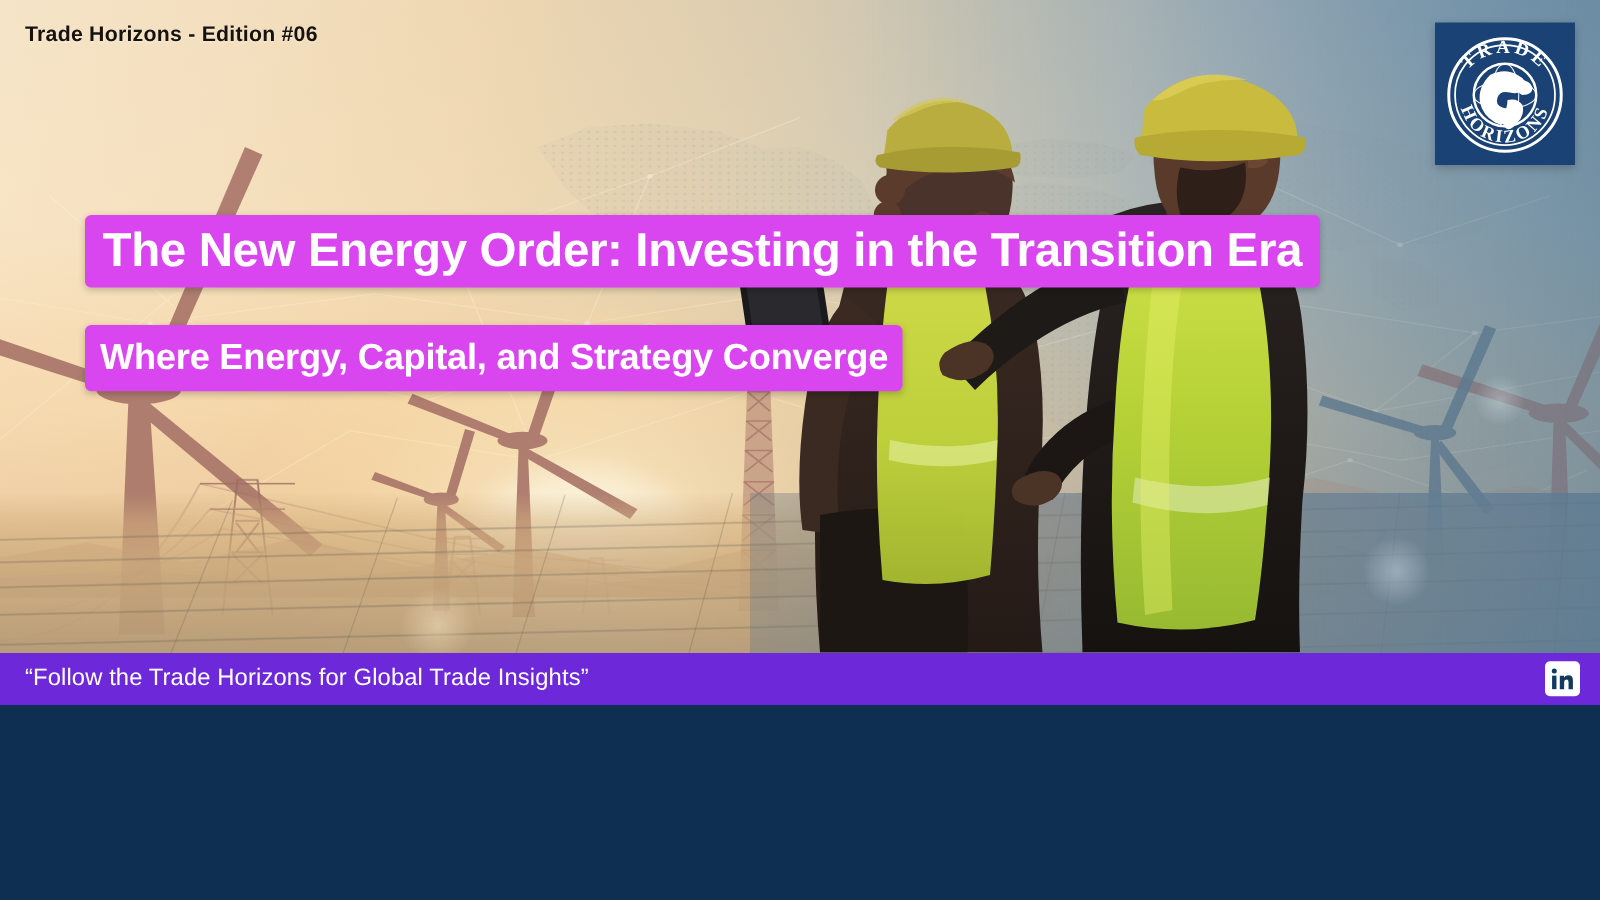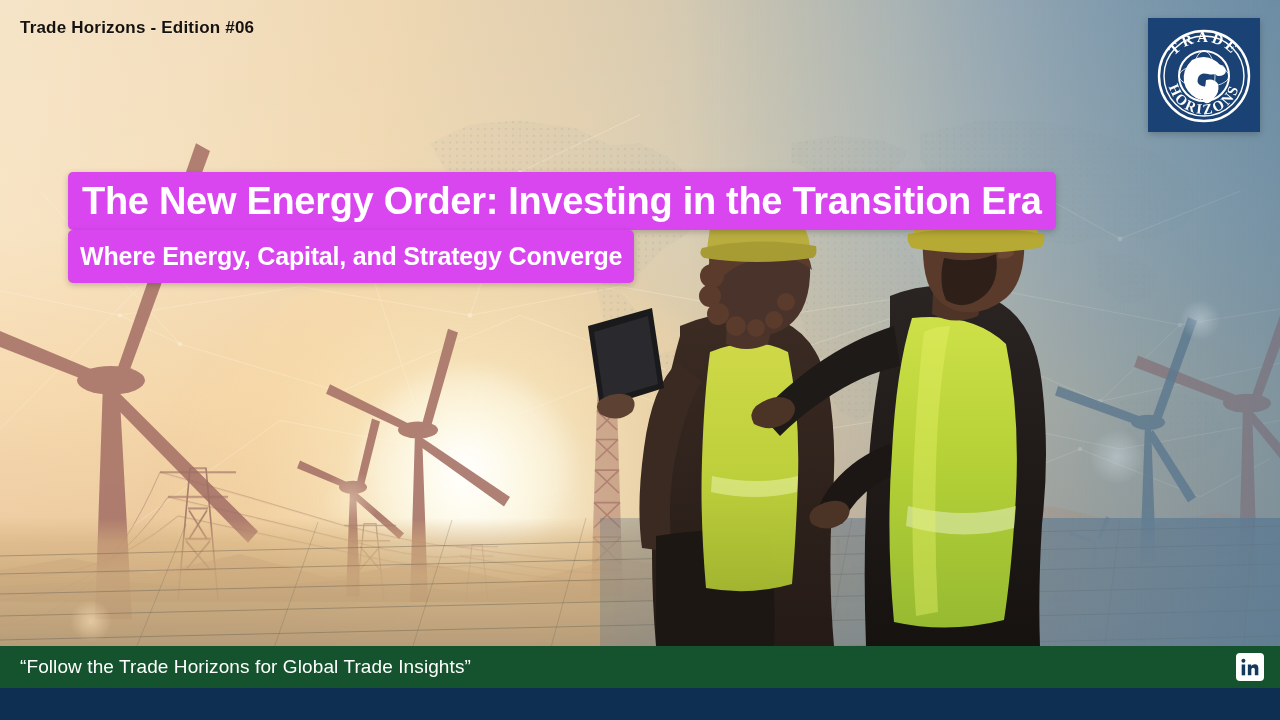--- a/index.html
+++ b/index.html
@@ -5,21 +5,21 @@
 <style>
   * { margin:0; padding:0; box-sizing:border-box; }
   html, body {
     width:1280px; height:720px;
     overflow:hidden;
     background:#0f2f52;
     font-family:"Liberation Sans", sans-serif;
   }
   #poster {
     position:relative;
-    width:1280px; height:688px;
+    width:1280px; height:564px;
     overflow:hidden;
   }
 
   
   .scene { position:absolute; inset:0; overflow:hidden; }
 
   
   .sky {
     position:absolute; inset:0;
     background:
@@ -152,30 +152,30 @@
     box-shadow:0 2px 6px rgba(0,0,0,.22);
     white-space:nowrap;
   }
   .band.title {
     font-size:38px;
     line-height:58px;
     padding:0 14px;
     letter-spacing:-0.3px;
   }
   .band.subtitle {
-    margin-top:0;
-    font-size:25px;
+    margin-top:30px;
+    font-size:29px;
     line-height:53px;
     padding:0 12px;
     letter-spacing:-0.2px;
   }
 
   .footer {
     position:absolute; left:0; right:0; bottom:0; height:42px;
-    background:#14532d;
+    background:#6d28d9;
     display:flex; align-items:center; justify-content:space-between;
     padding:0 16px 0 20px;
   }
   .footer-text {
     color:#ffffff; font-size:19px; font-weight:normal; letter-spacing:.1px;
   }
   .li-badge {
     width:28px; height:28px; border-radius:4px;
     background:#ffffff;
     display:flex; align-items:center; justify-content:center;

